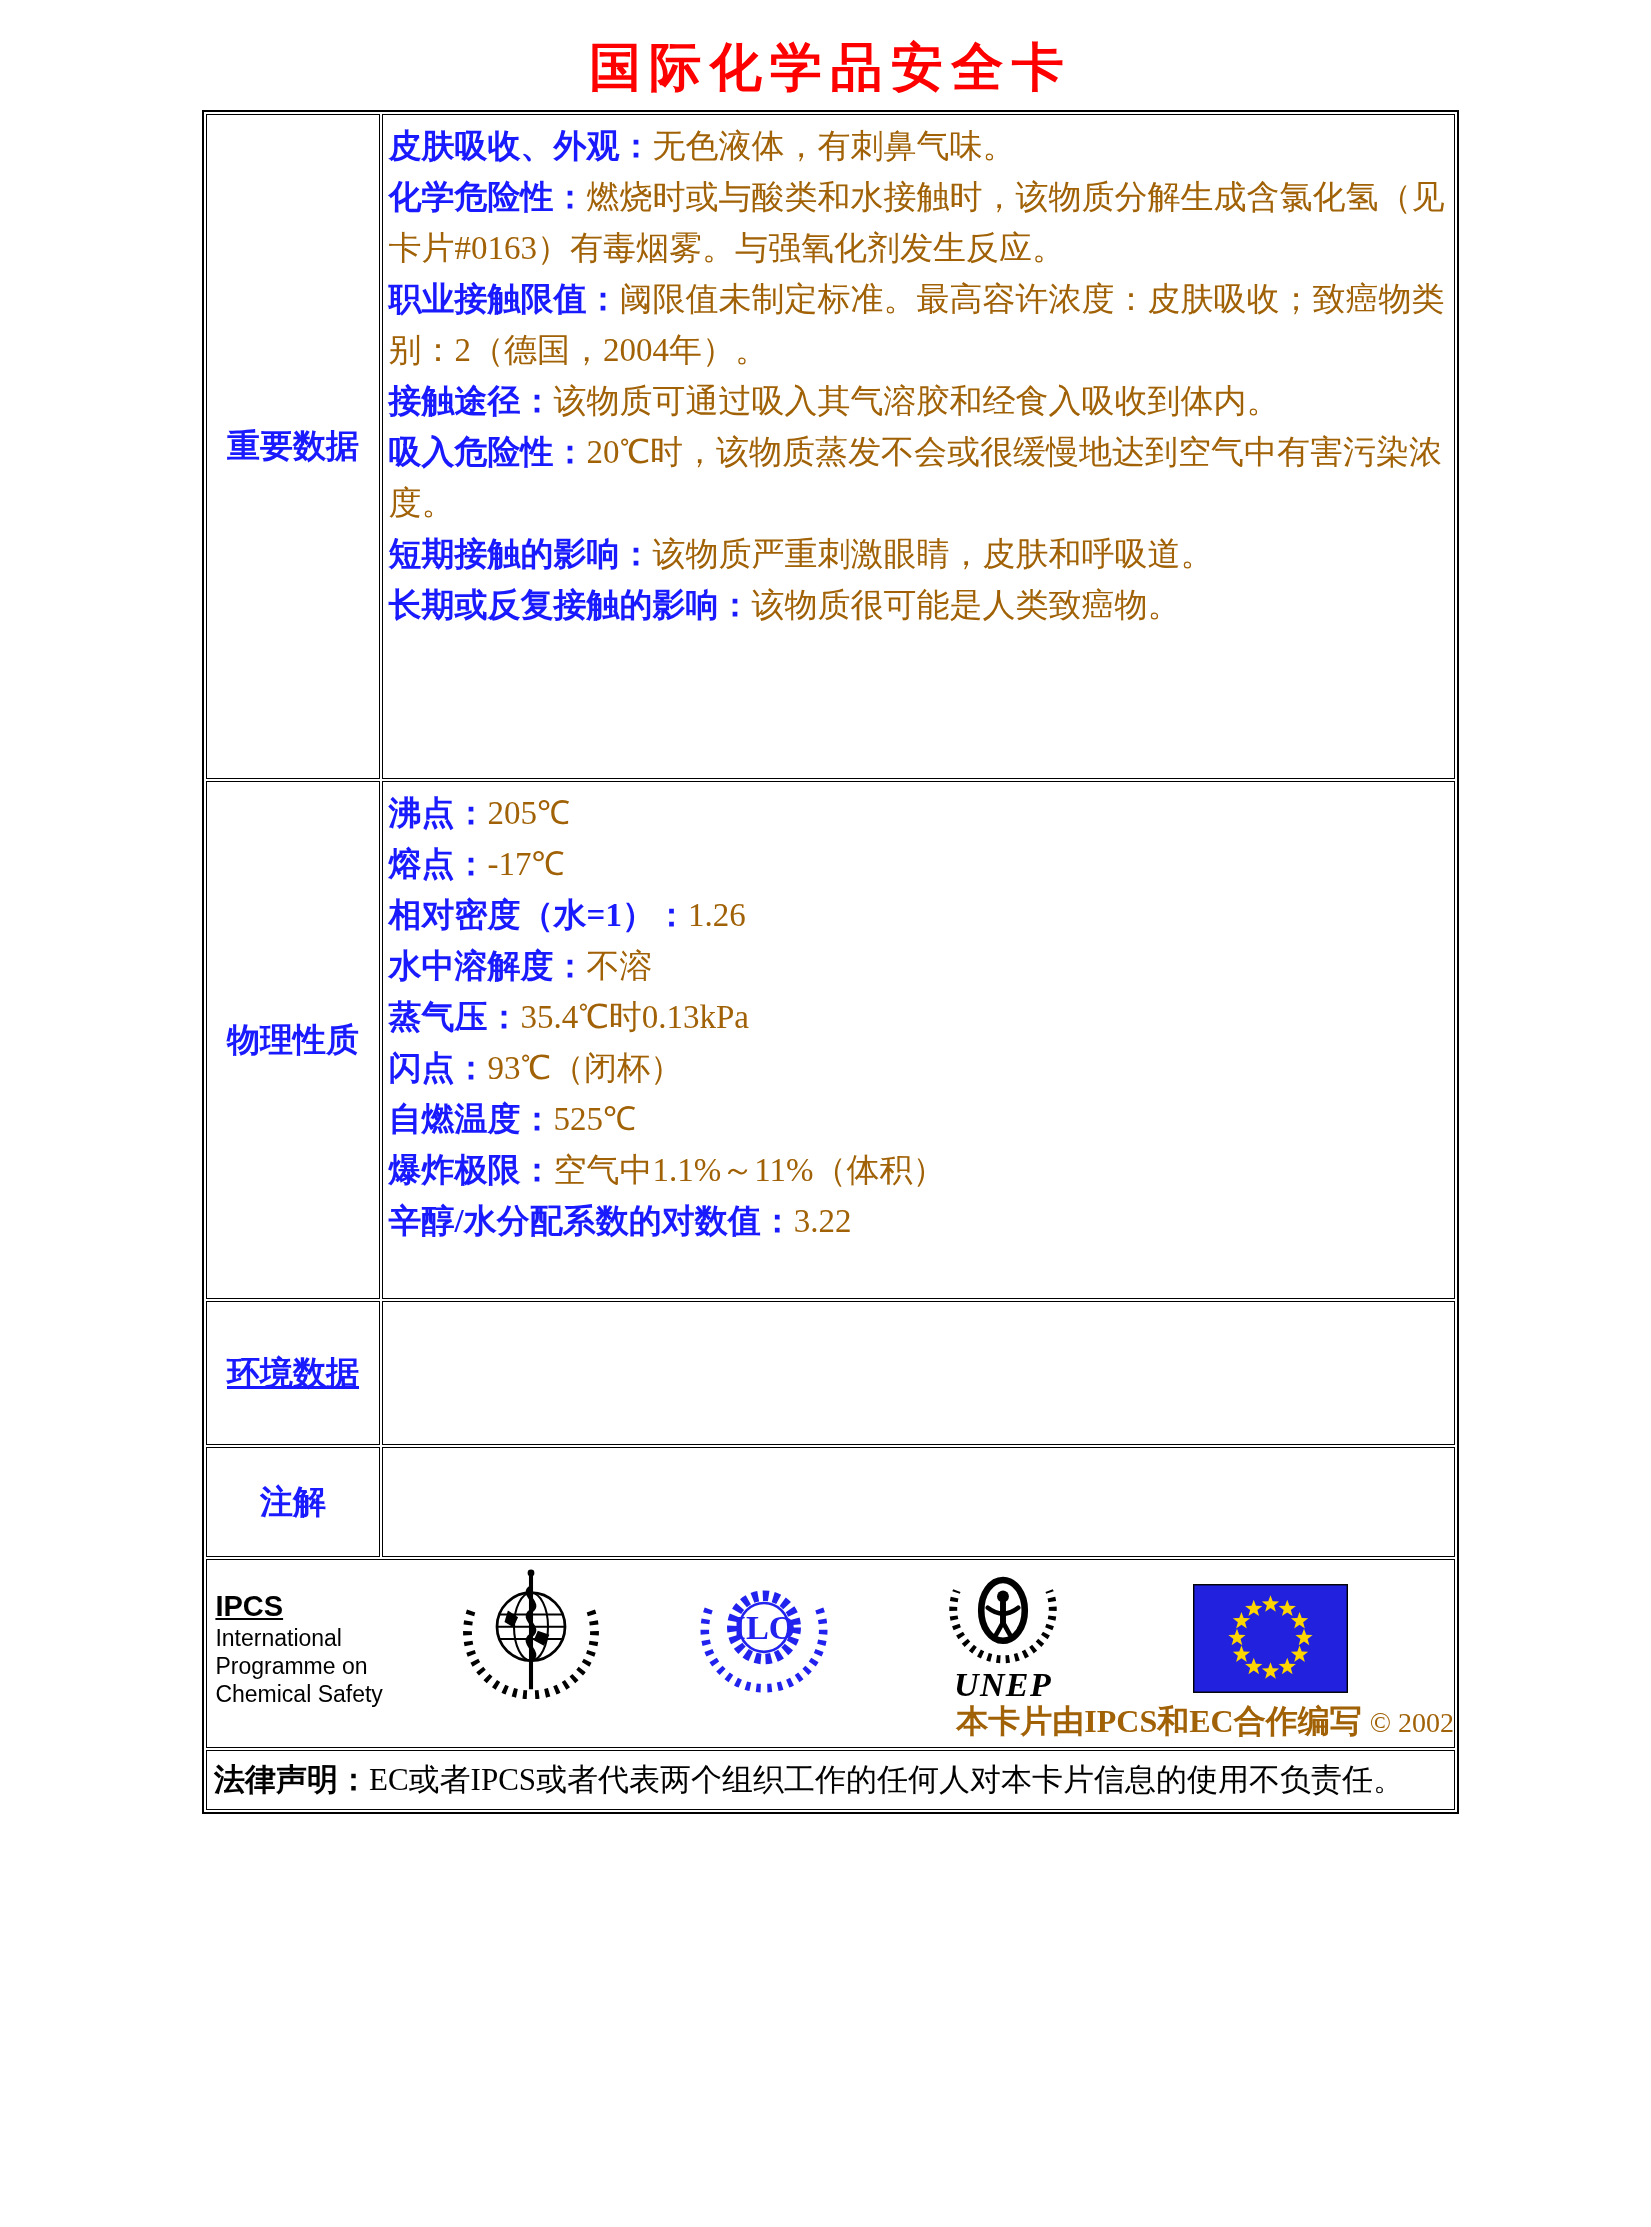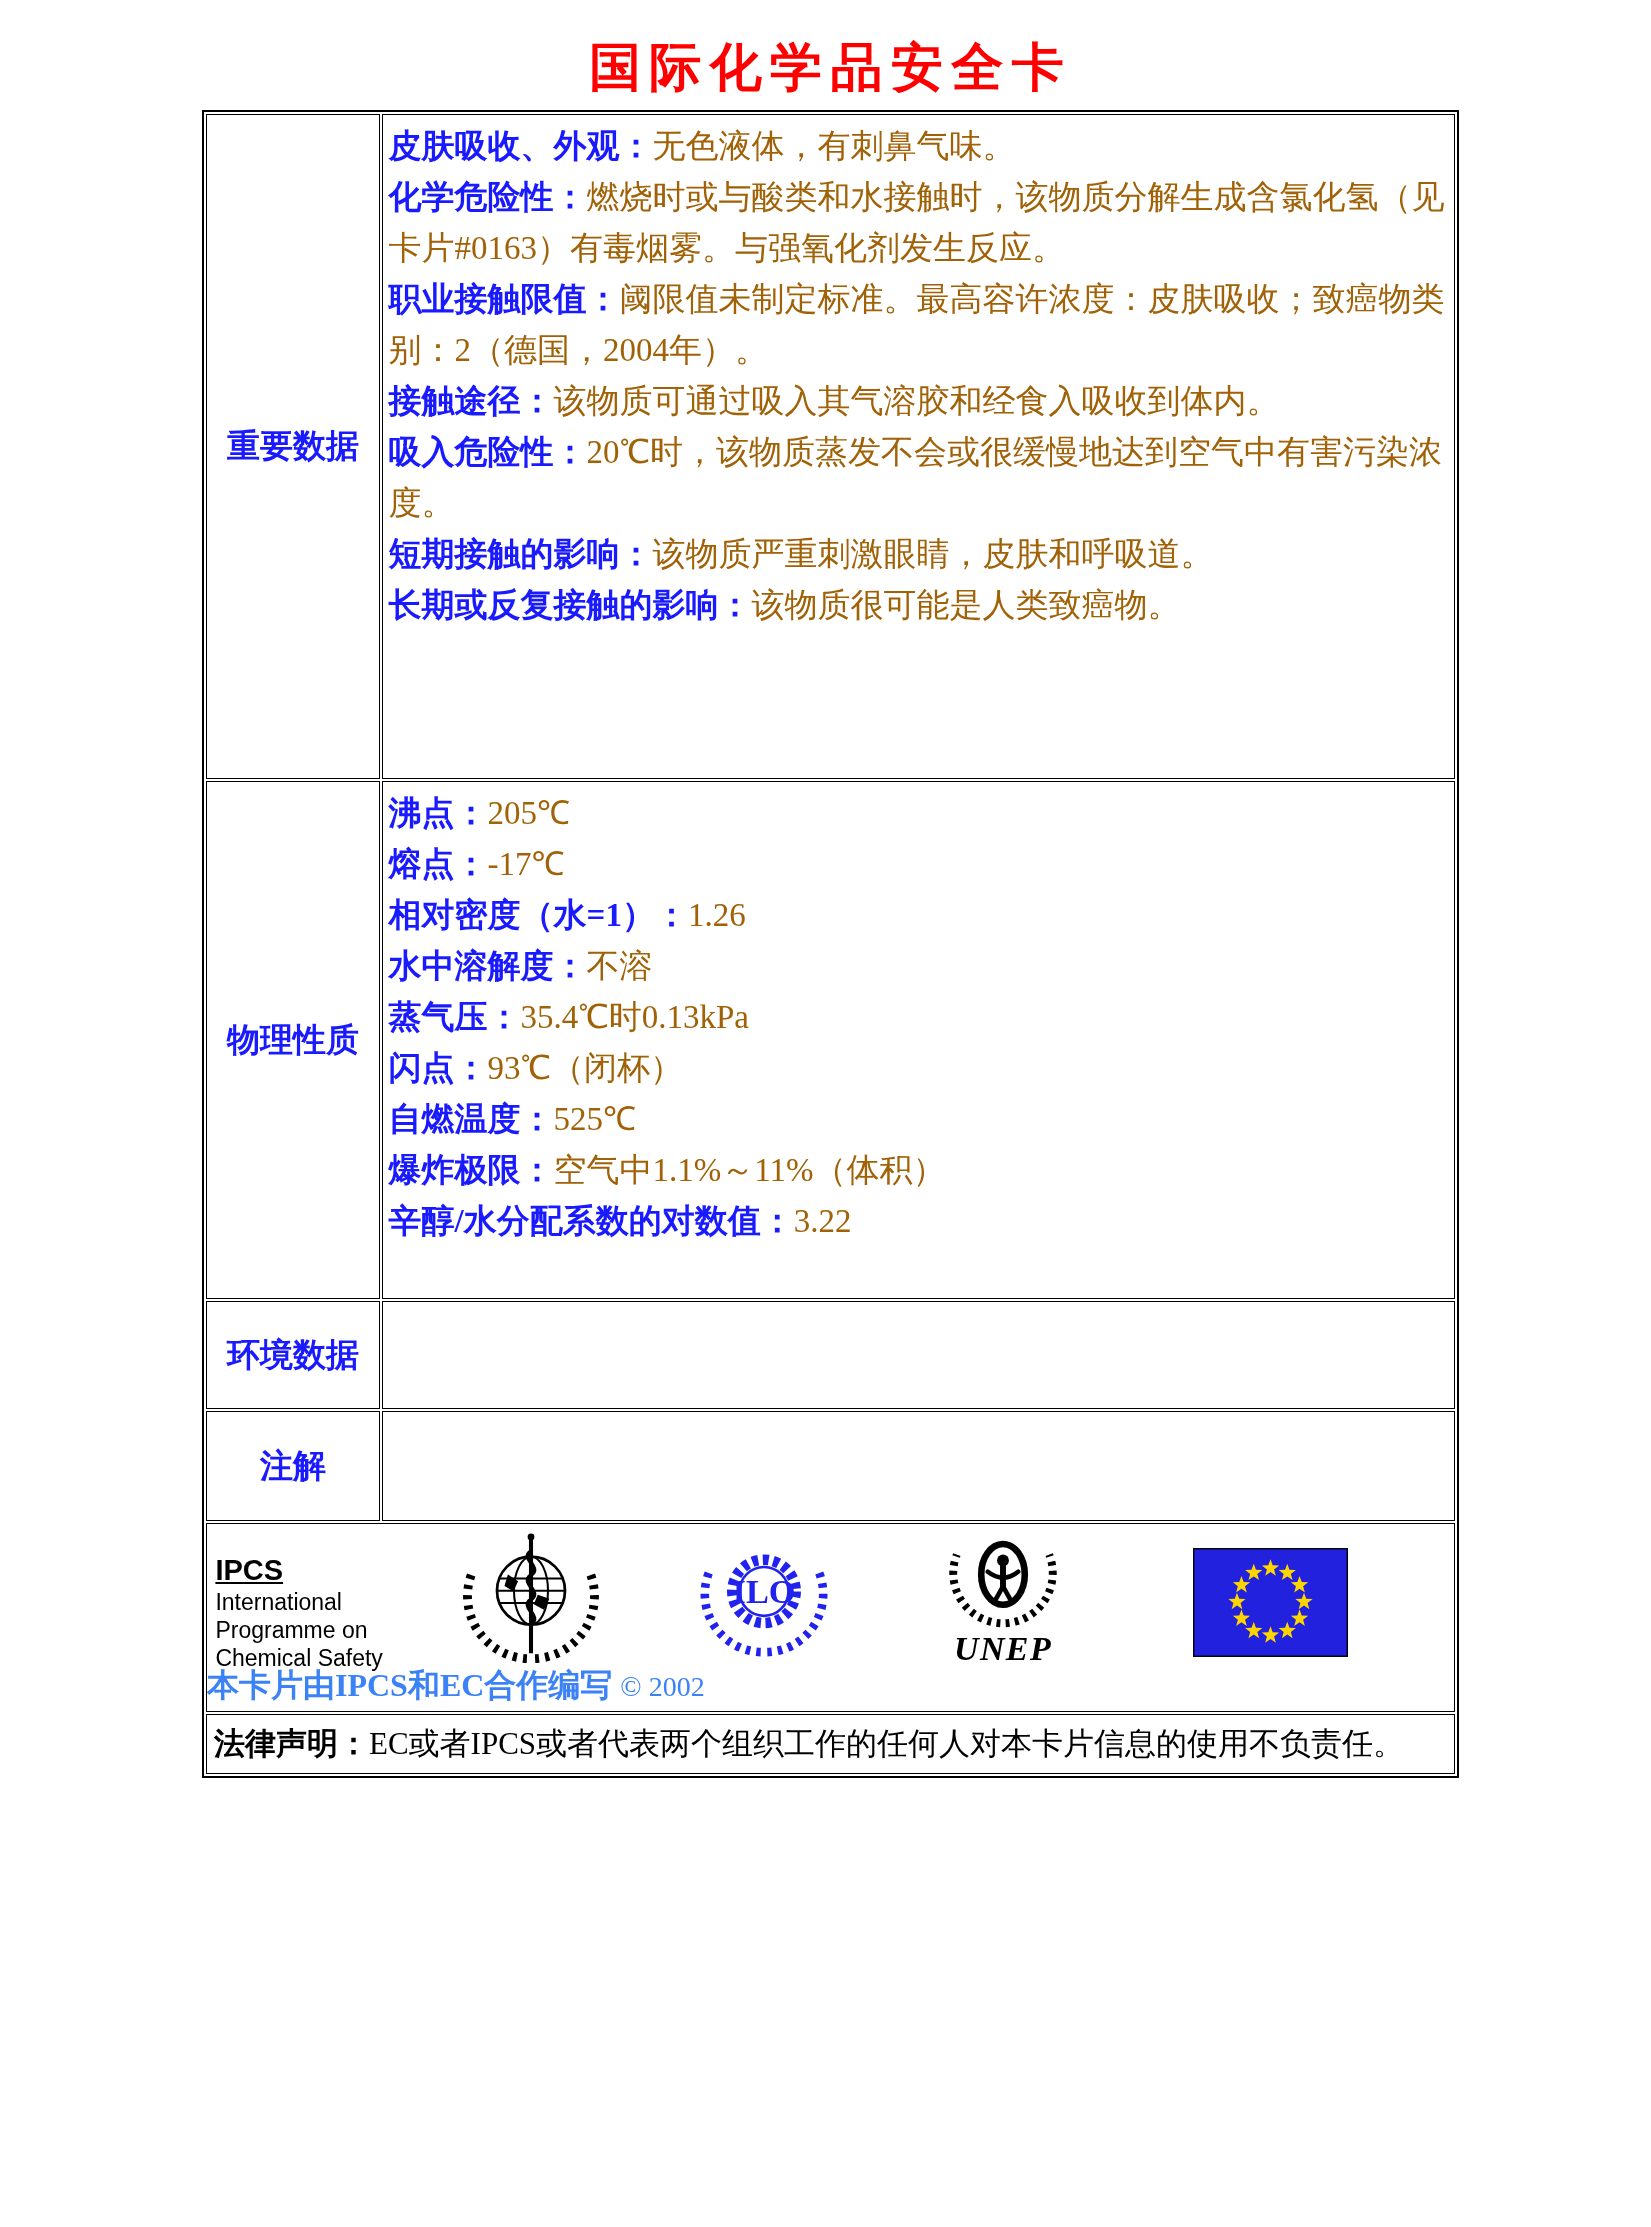--- a/index.html
+++ b/index.html
@@ -40,22 +40,22 @@
     font-family:"Liberation Sans", sans-serif; color:#000; line-height:28px; font-size:23px;
   }
   .ipcs-block .ipcs-title { font-size:29px; font-weight:bold; line-height:35px;text-decoration:underline; }
   .logo { position:absolute; }
   .who-logo  { left:256px; top:4.2px; }
   .ilo-logo  { left:491px; top:8.4px; }
   .unep-block { position:absolute; left:730px; top:5.6px; width:132px; text-align:center; }
   .unep-text { font-family:"Liberation Serif", serif; font-weight:bold; font-size:34px; line-height:33px; margin-top:-1.4px; letter-spacing:1.4px;font-style:italic; }
   .eu-flag { left:986px; top:24px; }
   .credit-line {
-    position:absolute; left:0; bottom:2.8px; width:100%; text-align:left;
-    color:#3b82f6; font-weight:bold; font-size:32px;
+    position:absolute; left:0; bottom:2.8px; width:100%; text-align:right;
+    color:#a16207; font-weight:bold; font-size:32px;
   }
   .credit-line .copyright { font-weight:normal; font-size:28px; }
   td.legal-cell { vertical-align:middle; font-size:31px; height:60px; }
   .legal-lbl { font-weight:bold; }
 </style>
 </head>
 <body>
 
 <h1 class="page-title">国际化学品安全卡</h1>
 
@@ -89,21 +89,21 @@
       <div class="item"><span class="lbl">水中溶解度：</span><span class="val">不溶</span></div>
       <div class="item"><span class="lbl">蒸气压：</span><span class="val">35.4℃时0.13kPa</span></div>
       <div class="item"><span class="lbl">闪点：</span><span class="val">93℃（闭杯）</span></div>
       <div class="item"><span class="lbl">自燃温度：</span><span class="val">525℃</span></div>
       <div class="item"><span class="lbl">爆炸极限：</span><span class="val">空气中1.1%～11%（体积）</span></div>
       <div class="item"><span class="lbl">辛醇/水分配系数的对数值：</span><span class="val">3.22</span></div>
     </td>
   </tr>
 
   <tr>
-    <td class="label-cell" style="height:108px;">环境数据</td>
+    <td class="label-cell" style="height:144px;text-decoration:underline;">环境数据</td>
     <td class="content-cell"></td>
   </tr>
 
   <tr>
     <td class="label-cell" style="height:110px;">注解</td>
     <td class="content-cell"></td>
   </tr>
 
 
   <tr>

